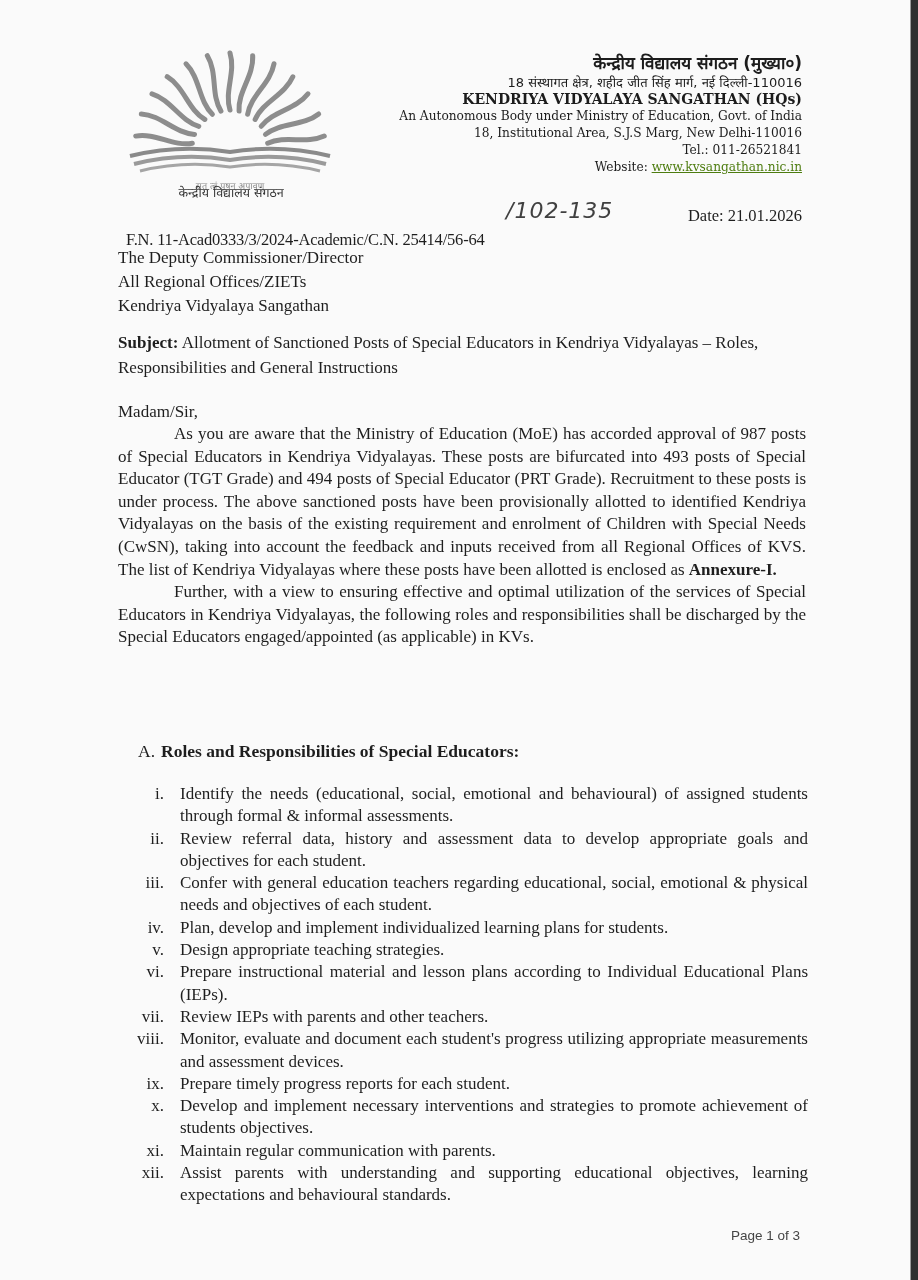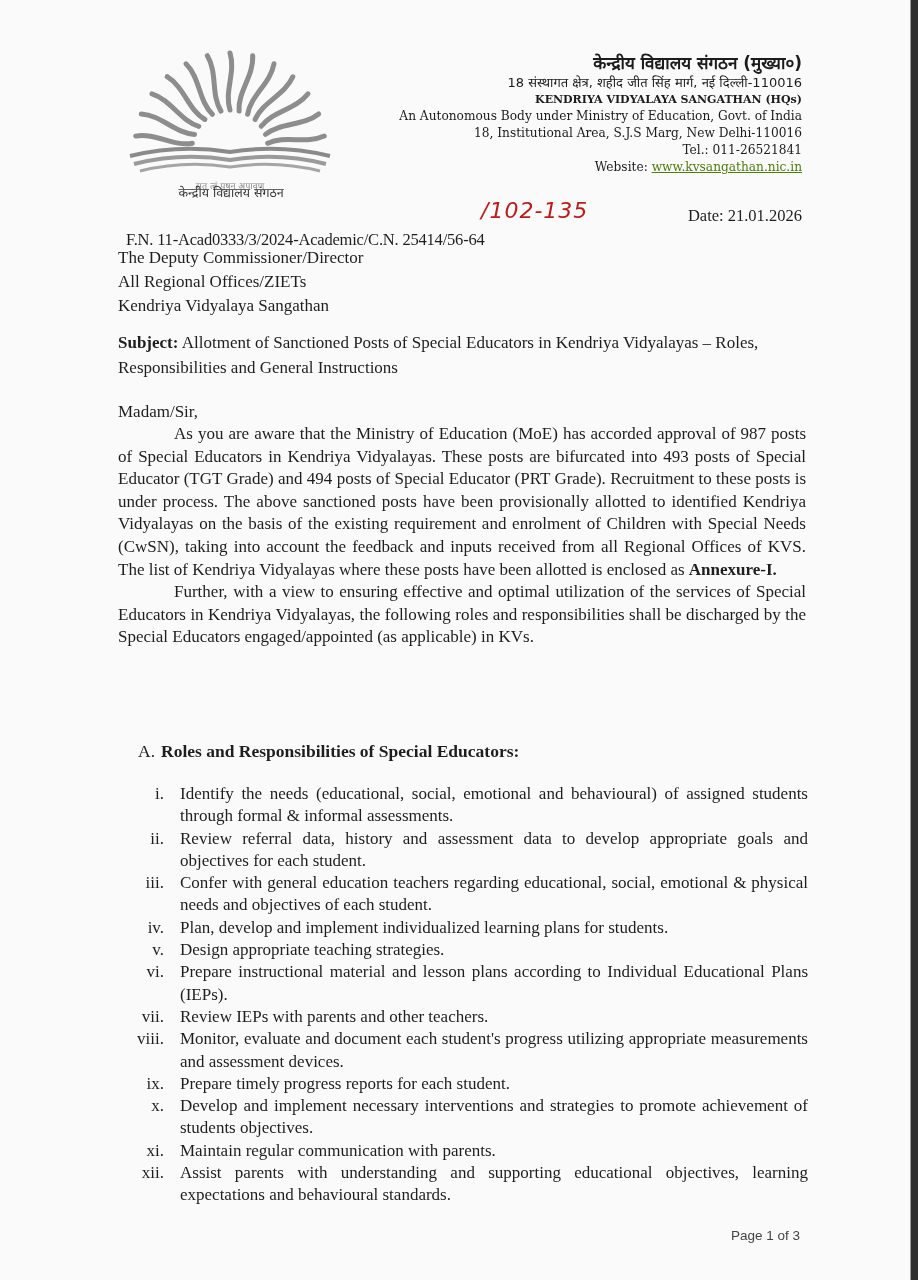--- a/index.html
+++ b/index.html
@@ -16,26 +16,26 @@
   .logo { position:absolute; left:110px; top:48px; width:240px; height:160px; }
   .logo svg { position:absolute; left:0; top:0; }
   .motto { position:absolute; left:50px; top:131px; width:140px; text-align:center; font-family:"DejaVu Sans",sans-serif; font-size:9px; color:#8a8a8a; }
   .logo-name { position:absolute; left:26px; top:136px; width:190px; text-align:center; font-family:"DejaVu Sans",sans-serif; font-size:12.5px; color:#333; }
 
   
   .hdr { position:absolute; right:108px; top:52px; text-align:right; line-height:17px; color:#1c1c1c; }
   .hdr .h-hin-title { font-family:"DejaVu Sans",sans-serif; font-weight:bold; font-size:17px; line-height:22px; }
   .hdr .h-hin { font-family:"DejaVu Sans",sans-serif; font-size:12.5px; }
   .hdr .h-hin-addr { font-family:"DejaVu Sans",sans-serif; font-size:13px; }
-  .hdr .h-en-title { font-family:"DejaVu Serif",serif; font-weight:bold; font-size:11px; }
+  .hdr .h-en-title { font-family:"DejaVu Serif",serif; font-weight:bold; font-size:14px; }
   .hdr .h-en { font-family:"DejaVu Serif",serif; font-size:12.2px; }
   .hdr a { color:#4d7c0f; text-decoration:underline; }
 
   .fileno { position:absolute; left:126px; top:206px; font-size:16.5px; letter-spacing:-0.2px;margin-top:24px; }
-  .handwriting { position:absolute; left:481px; top:198px; font-family:"DejaVu Sans",sans-serif; font-size:22px; color:#b91c1c; font-style:italic; letter-spacing:1px; }
+  .handwriting { position:absolute; left:506px; top:198px; font-family:"DejaVu Sans",sans-serif; font-size:22px; color:#404040; font-style:italic; letter-spacing:1px; }
   .dateline { position:absolute; right:108px; top:206px; font-size:16.5px; }
 
   .addr { position:absolute; left:118px; top:246px; font-size:17px; line-height:24px; }
 
   .subject { position:absolute; left:118px; top:330px; width:690px; font-size:17px; line-height:25px; }
 
   .salutation { position:absolute; left:118px; top:402px; font-size:17px; }
   .body-text { position:absolute; left:118px; top:423px; width:688px; font-size:17px; line-height:22.6px; text-align:justify; }
   .body-text p { margin:0; text-indent:56px; }
 

